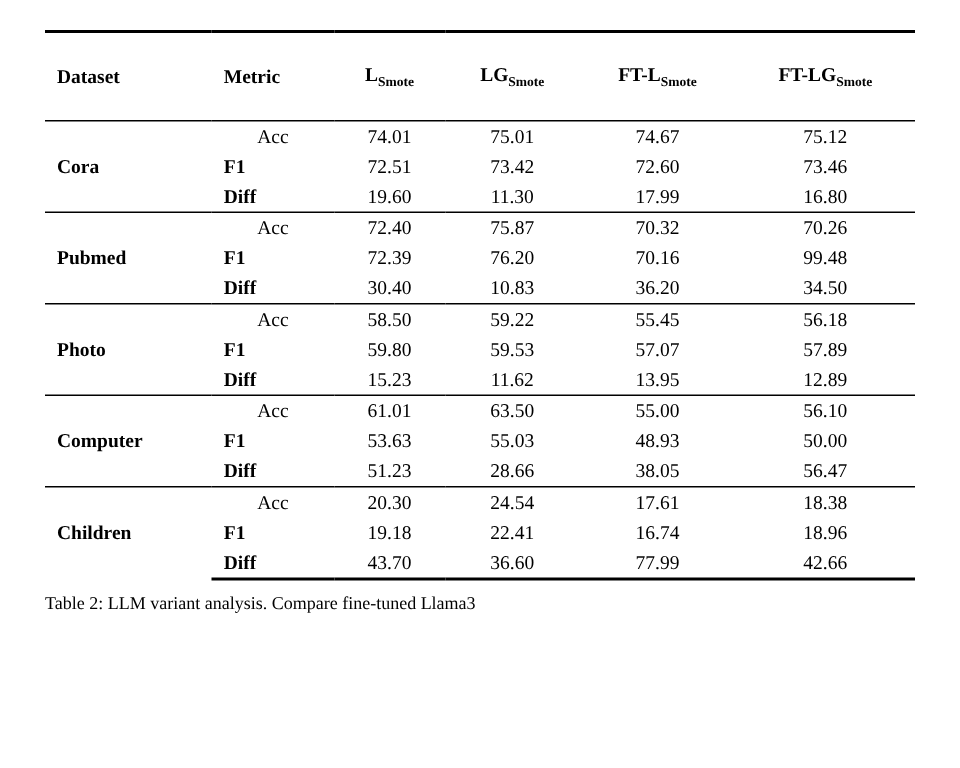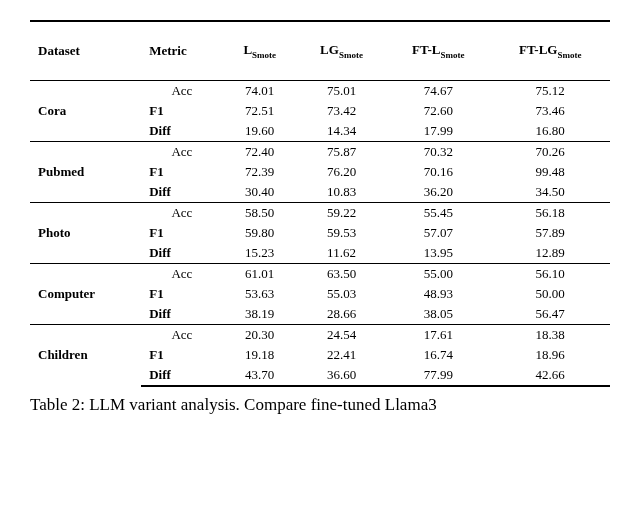--- a/index.html
+++ b/index.html
@@ -53,21 +53,21 @@
     }
     .last-section td {
       border-bottom: 2px solid #000;
     }
     .sub {
       font-size: 9px;
       vertical-align: sub;
     }
     .caption {
       margin-top: 8px;
-      font-size: 17px;
+      font-size: 12px;
       color: #000;
     }
   </style>
 </head>
 <body>
 
 <div class="table-container">
   <table>
     <thead>
       <tr>
@@ -91,21 +91,21 @@
         <tr>
           <td>F1</td>
           <td>72.51</td>
           <td>73.42</td>
           <td>72.60</td>
           <td>73.46</td>
         </tr>
         <tr>
           <td>Diff</td>
           <td>19.60</td>
-          <td>14.34</td>
+          <td>11.30</td>
           <td>17.99</td>
           <td>16.80</td>
         </tr>
         <tr class="section-divider">
           <td rowspan="3">Pubmed</td>
           <td>Acc</td>
           <td>72.40</td>
           <td>75.87</td>
           <td>70.32</td>
           <td>70.26</td>
@@ -156,21 +156,21 @@
         </tr>
         <tr>
           <td>F1</td>
           <td>53.63</td>
           <td>55.03</td>
           <td>48.93</td>
           <td>50.00</td>
         </tr>
         <tr>
           <td>Diff</td>
-          <td>38.19</td>
+          <td>51.23</td>
           <td>28.66</td>
           <td>38.05</td>
           <td>56.47</td>
         </tr>
         <tr class="section-divider">
           <td rowspan="3">Children</td>
           <td>Acc</td>
           <td>20.30</td>
           <td>24.54</td>
           <td>17.61</td>

